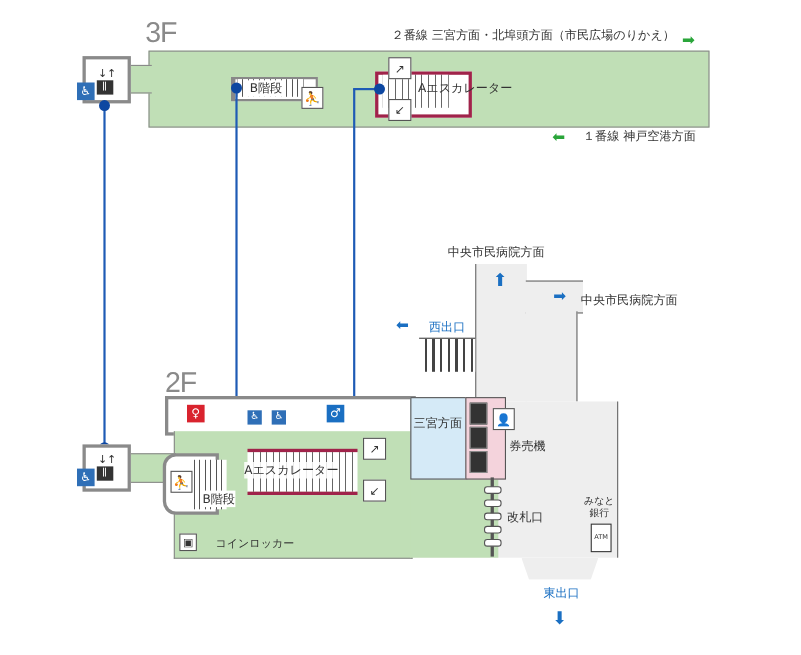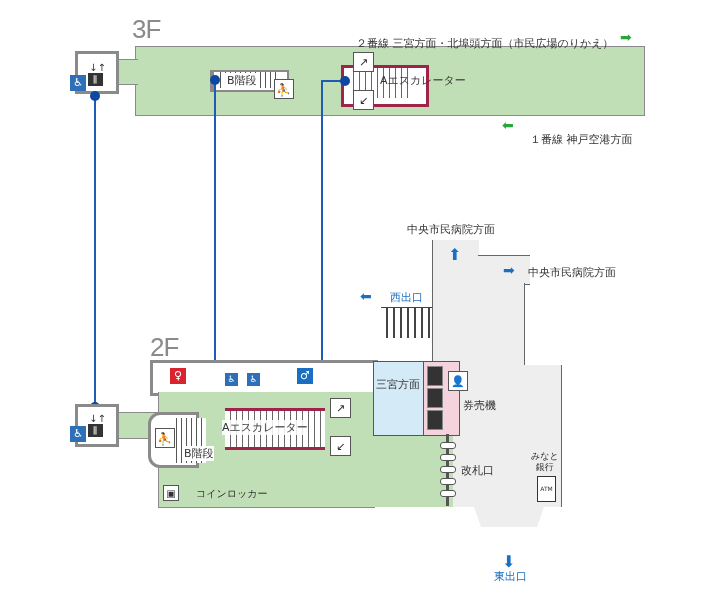--- a/index.html
+++ b/index.html
@@ -35,24 +35,24 @@
 <div class="abs" style="left:216px;top:72px;width:60px;height:16px;background:repeating-linear-gradient(90deg,#fff 0 4px,#555 4px 5px);"></div>
 <div class="abs txt" style="left:225px;top:73px;background:#fff;padding:0 2px;">B階段</div>
 <div class="abs icon-box" style="left:274px;top:79px;width:20px;height:20px;font-size:12px;text-align:center;line-height:20px;">⛹</div>
 
 <div class="abs" style="left:341px;top:65px;width:82px;height:36px;background:#fff;border:3px solid #a0234a;"></div>
 <div class="abs" style="left:348px;top:68px;width:60px;height:30px;background:repeating-linear-gradient(90deg,#fff 0 5px,#666 5px 6px);"></div>
 <div class="abs txt" style="left:380px;top:73px;">Aエスカレーター</div>
 <div class="abs icon-box" style="left:353px;top:52px;width:21px;height:20px;font-size:11px;text-align:center;line-height:20px;">↗</div>
 <div class="abs icon-box" style="left:353px;top:90px;width:21px;height:20px;font-size:11px;text-align:center;line-height:20px;">↙</div>
 
-<div class="abs txt" style="left:356px;top:36px;">２番線 三宮方面・北埠頭方面（市民広場のりかえ）</div>
+<div class="abs txt" style="left:356px;top:24px;">２番線 三宮方面・北埠頭方面（市民広場のりかえ）</div>
 <div class="abs" style="left:620px;top:29px;color:#2aa53a;font-size:14px;">➡</div>
 <div class="abs" style="left:502px;top:117px;color:#2aa53a;font-size:14px;">⬅</div>
-<div class="abs txt" style="left:530px;top:132px;">１番線 神戸空港方面</div>
+<div class="abs txt" style="left:530px;top:116px;">１番線 神戸空港方面</div>
 
 <div class="abs vline" style="left:94px;top:96px;height:312px;"></div>
 <div class="abs dot" style="left:90px;top:91px;"></div>
 <div class="abs dot" style="left:90px;top:402px;"></div>
 
 <div class="abs vline" style="left:214px;top:80px;height:348px;"></div>
 <div class="abs dot" style="left:210px;top:75px;"></div>
 <div class="abs hline" style="left:186px;top:427px;width:30px;"></div>
 <div class="abs dot" style="left:181px;top:422px;"></div>
 
@@ -119,14 +119,14 @@
 <div class="abs" style="left:440px;top:454px;width:14px;height:5px;border:1px solid #555;border-radius:3px;background:#fff;"></div>
 <div class="abs" style="left:440px;top:466px;width:14px;height:5px;border:1px solid #555;border-radius:3px;background:#fff;"></div>
 <div class="abs" style="left:440px;top:478px;width:14px;height:5px;border:1px solid #555;border-radius:3px;background:#fff;"></div>
 <div class="abs" style="left:440px;top:490px;width:14px;height:5px;border:1px solid #555;border-radius:3px;background:#fff;"></div>
 <div class="abs txt" style="left:461px;top:463px;">改札口</div>
 
 <div class="abs txt" style="left:531px;top:451px;font-size:9px;line-height:11px;text-align:center;white-space:pre;">みなと
 銀行</div>
 <div class="abs" style="left:537px;top:476px;width:17px;height:24px;background:#fff;border:1px solid #333;font-size:6px;text-align:center;line-height:24px;">ATM</div>
 
-<div class="abs txt-blue" style="left:494px;top:569px;">東出口</div>
+<div class="abs txt-blue" style="left:494px;top:532px;">東出口</div>
 <div class="abs" style="left:502px;top:552px;color:#1a6fc2;font-size:16px;">⬇</div>
 
 </body></html>

